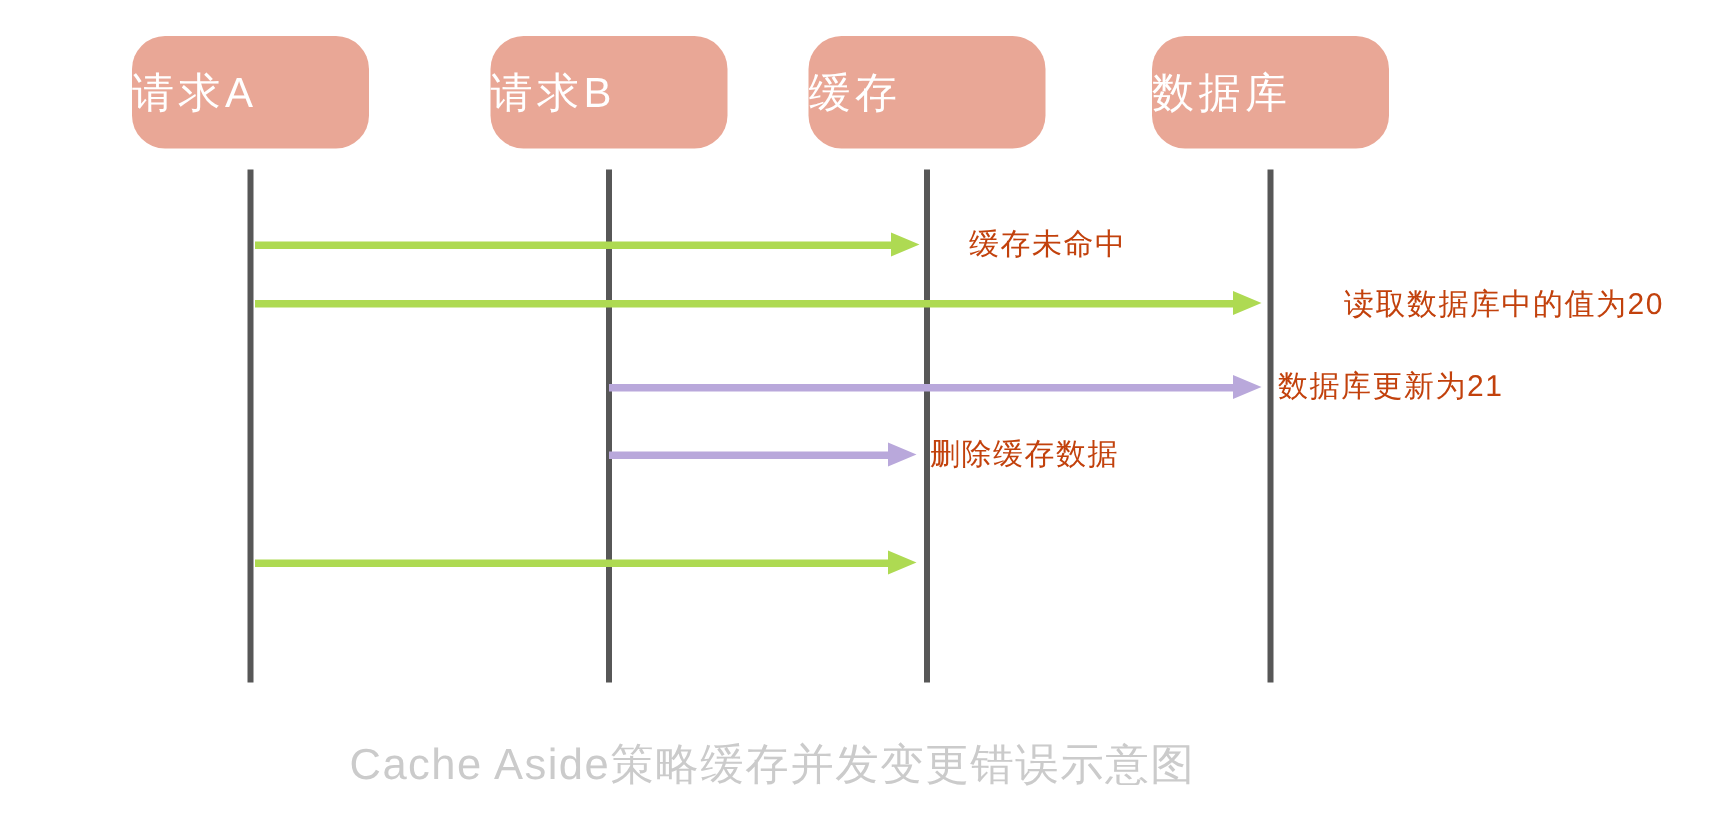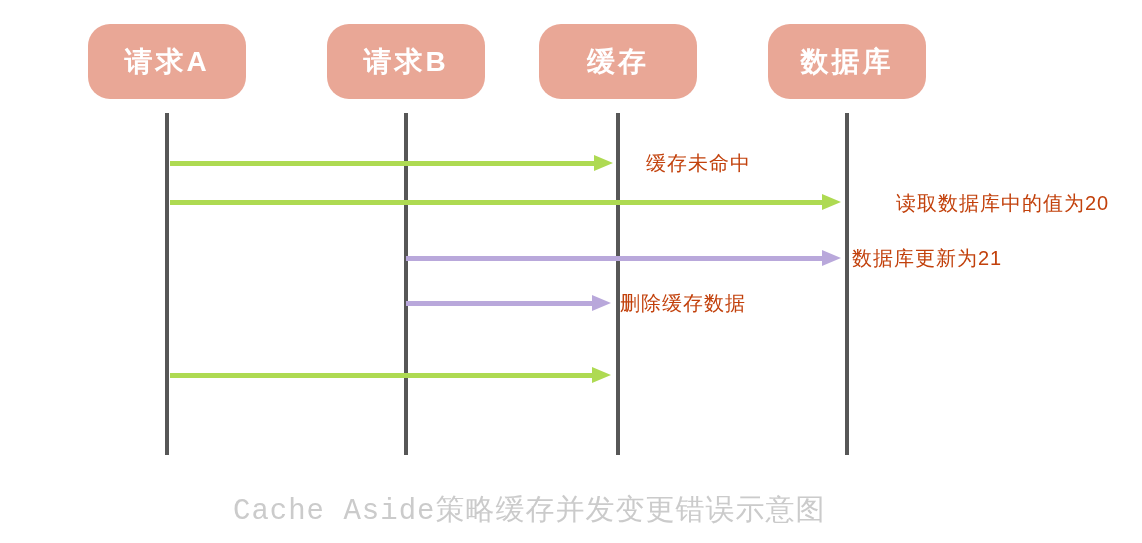--- a/index.html
+++ b/index.html
@@ -18,25 +18,25 @@
   
   .actor {
     position: absolute;
     top: 24px;
     height: 75px;
     width: 158px;
     background: #E9A796;
     border-radius: 22px;
     color: #ffffff;
     font-size: 28px;
-    font-weight: bold;
+    font-weight: normal;
     letter-spacing: 3px;
     display: flex;
     align-items: center;
-    justify-content: center;
+    justify-content: flex-start;
     box-sizing: border-box;
   }
   
   .lifeline {
     position: absolute;
     top: 113px;
     height: 342px;
     width: 4px;
     background: #575757;
   }
@@ -68,21 +68,20 @@
   }
   
   .caption {
     position: absolute;
     left: 233px;
     top: 490px;
     font-size: 29px;
     color: #CBCBCB;
     letter-spacing: 1px;
     white-space: nowrap;
-    font-family: Liberation Mono, monospace;
   }
 </style>
 </head>
 <body>
 
 <div class="canvas">
 
   <div class="actor" style="left:88px">
     <span>请求A</span>
   </div>

